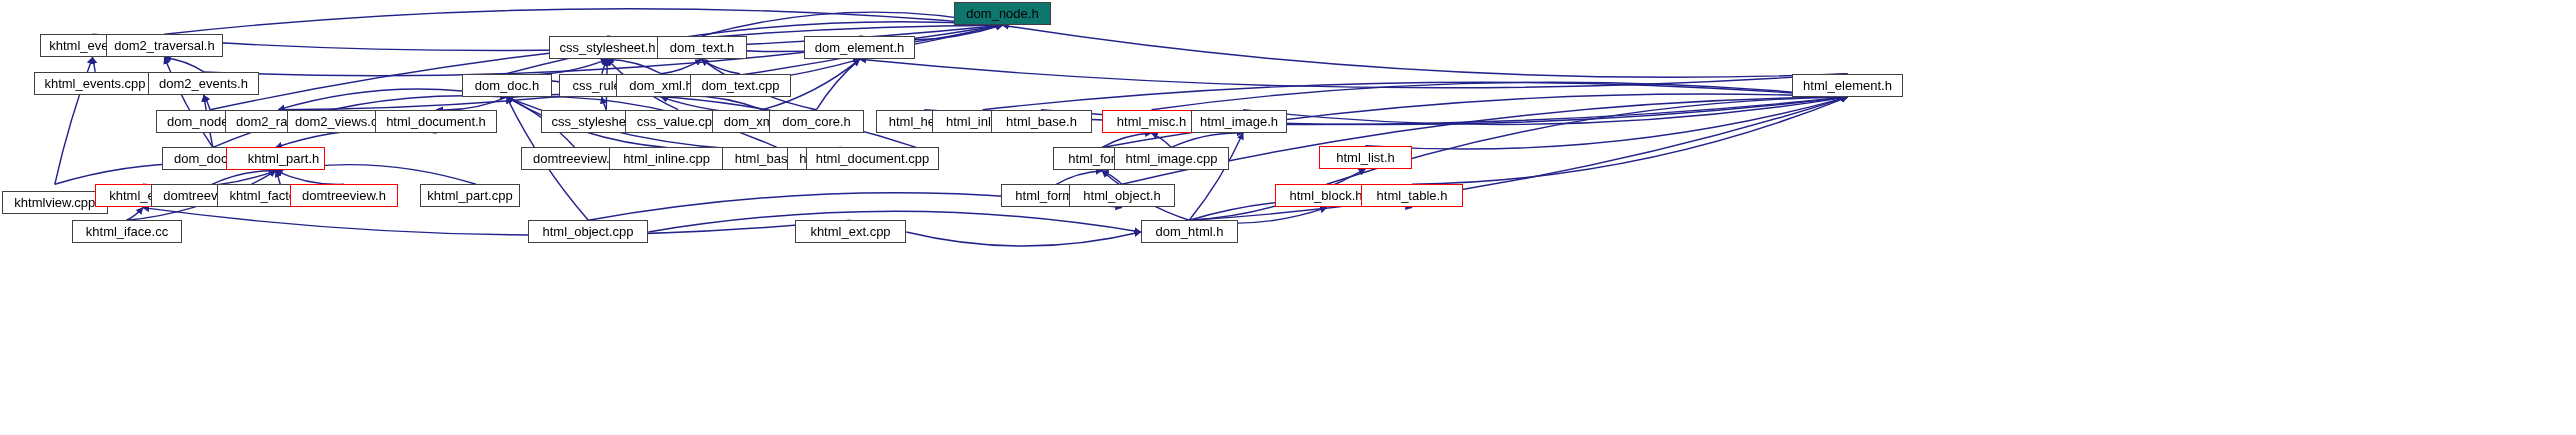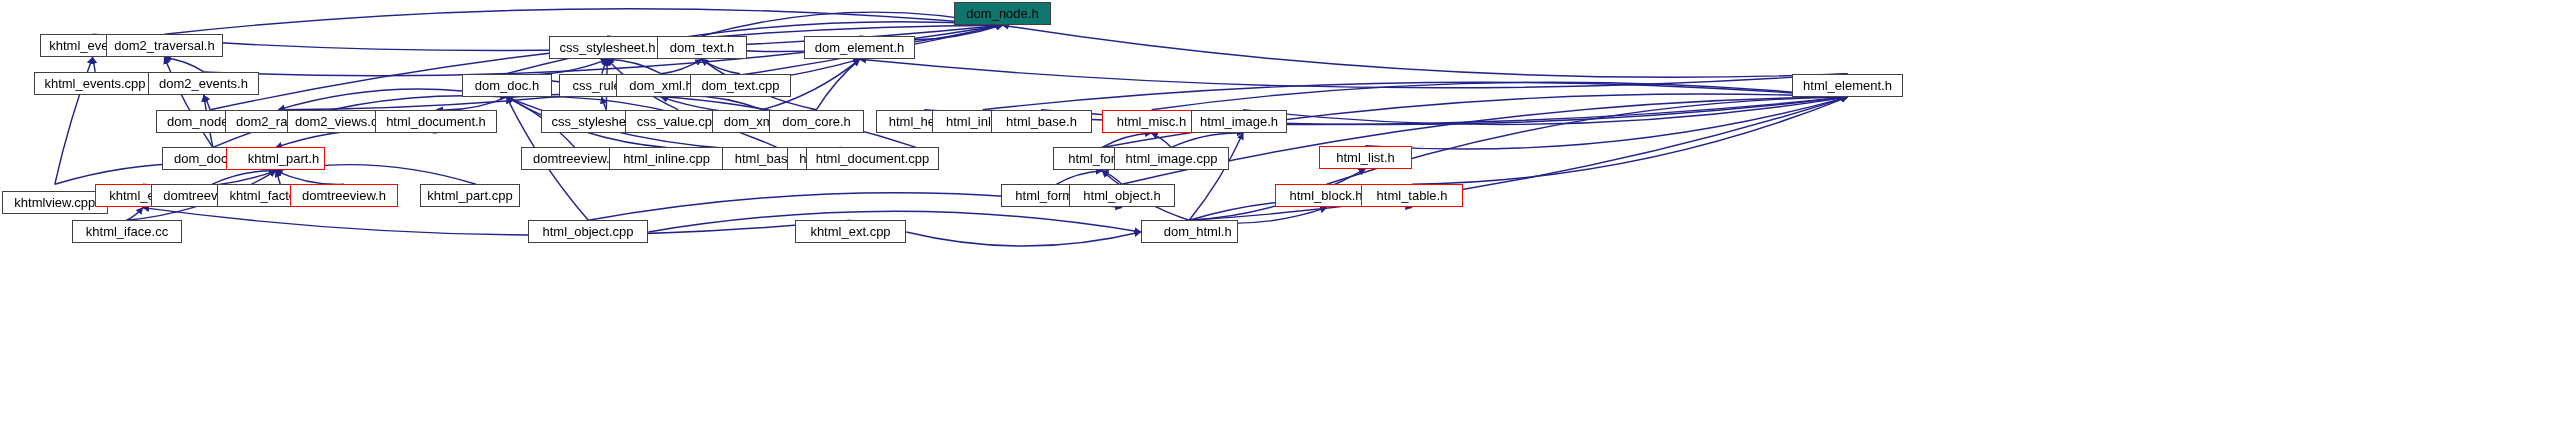--- a/index.html
+++ b/index.html
@@ -288,18 +288,18 @@
       </div>
       <div class="node" style="left: 72px; top: 220px; width: 110px;">
         <span class="node-label">khtml_iface.cc</span>
       </div>
       <div class="node" style="left: 528px; top: 220px; width: 120px;">
         <span class="node-label">html_object.cpp</span>
       </div>
       <div class="node" style="left: 795px; top: 220px; width: 111px;">
         <span class="node-label">khtml_ext.cpp</span>
       </div>
-      <div class="node" style="left: 1141px; top: 220px; width: 97px; justify-content: flex-end;">
+      <div class="node" style="left: 1141px; top: 220px; width: 97px;">
         <span class="node-label">dom_html.h</span>
       </div>
     </div>
 </div>
 
 
 </body></html>

